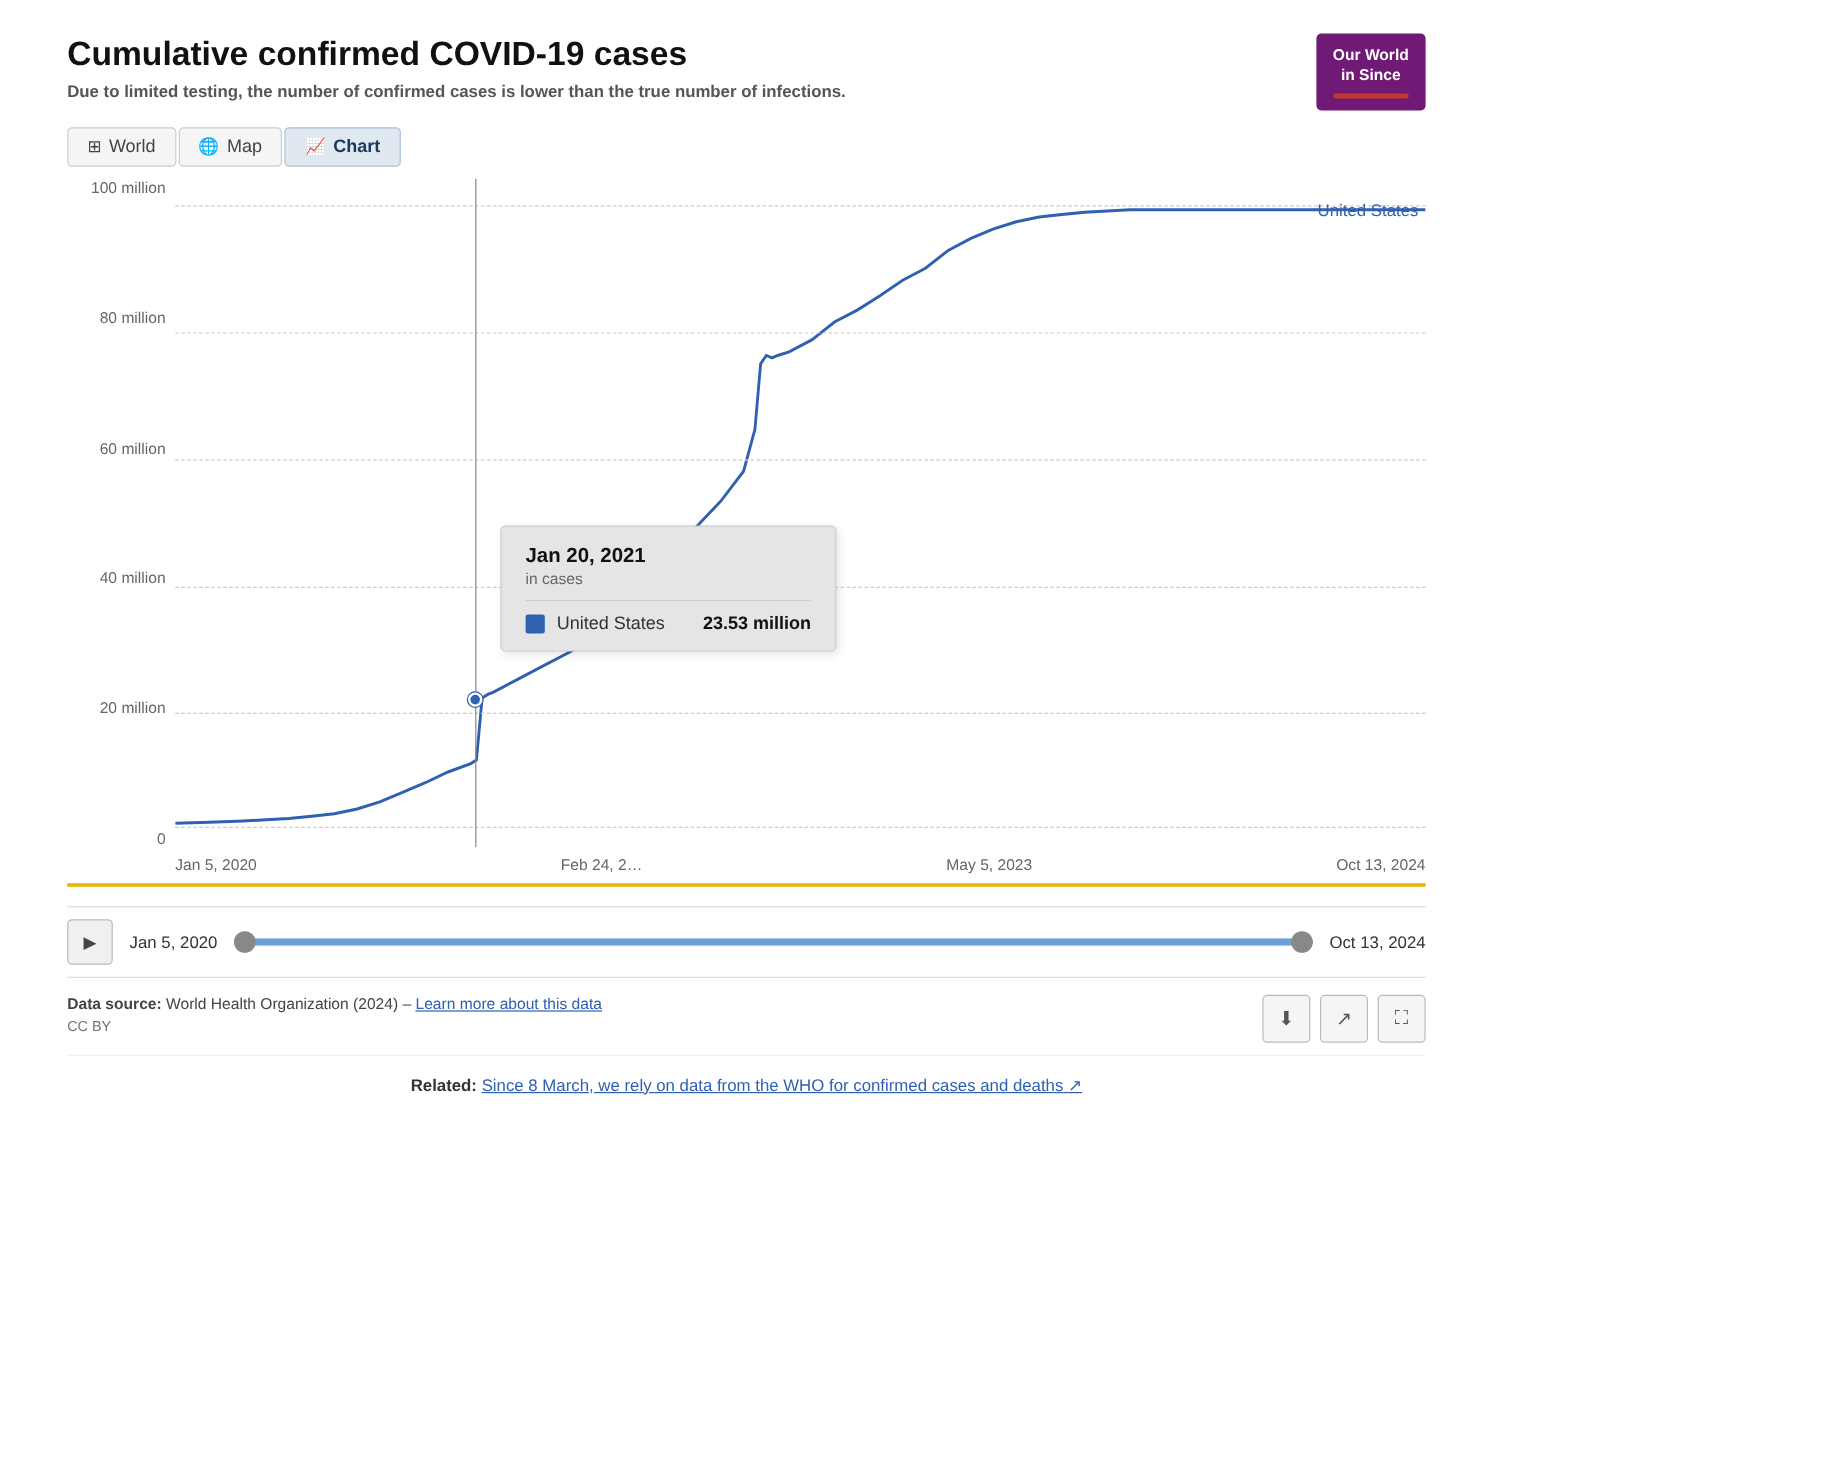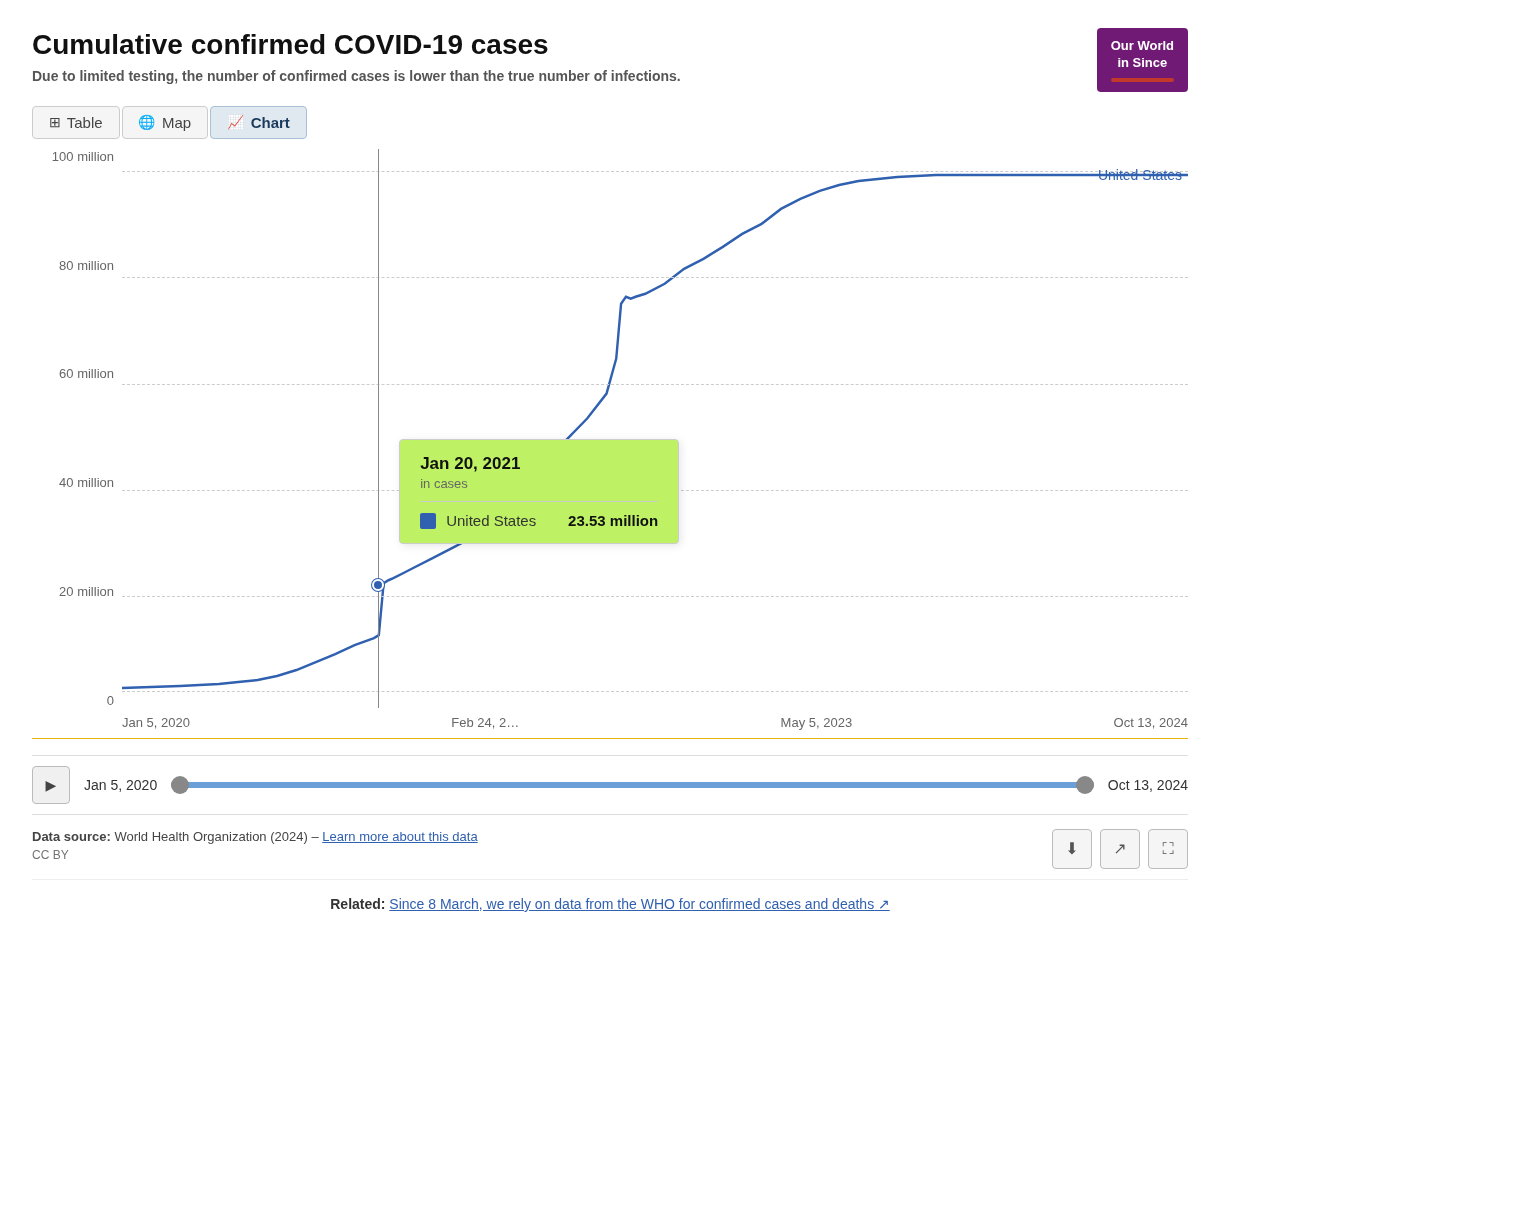--- a/index.html
+++ b/index.html
@@ -6,20 +6,21 @@
     body {
       font-family: 'Arial', sans-serif;
       background: #fff;
       color: #333;
       width: 1220px;
       min-height: 980px;
     }
     .container {
       padding: 28px 32px 20px 32px;
       position: relative;
+      margin-left: 24px;
     }
     .header-row {
       display: flex;
       justify-content: space-between;
       align-items: flex-start;
       margin-bottom: 10px;
     }
     .title-block {}
     .main-title {
       font-size: 28px;
@@ -74,21 +75,21 @@
       font-weight: bold;
     }
     .tab-icon {
       font-size: 14px;
     }
     .chart-area {
       position: relative;
       width: 100%;
       height: 590px;
       margin-top: 10px;
-      border-bottom: 1px solid #eab308;
+      border-bottom: 3px solid #eab308;
     }
     .y-axis {
       position: absolute;
       left: 0;
       top: 0;
       bottom: 30px;
       width: 90px;
       display: flex;
       flex-direction: column;
       justify-content: space-between;
@@ -149,21 +150,21 @@
       height: 12px;
       background: #3060b0;
       border-radius: 50%;
       border: 2px solid #fff;
       box-shadow: 0 0 0 1px #3060b0;
     }
     .tooltip {
       position: absolute;
       left: 26%;
       top: 52%;
-      background: #bef264;
+      background: #e5e5e5;
       border: 1px solid #ccc;
       border-radius: 4px;
       padding: 14px 20px;
       min-width: 280px;
       box-shadow: 2px 2px 8px rgba(0,0,0,0.1);
       z-index: 10;
     }
     .tooltip-date {
       font-size: 17px;
       font-weight: bold;
@@ -330,21 +331,21 @@
     <div class="owid-logo">
       <span>Our World</span><br>
       <span>in Since</span>
       <div class="red-bar"></div>
     </div>
   </div>
 
   <div class="tab-bar">
     <button class="tab-btn">
       <span class="tab-icon">⊞</span>
-      <span>Table</span>
+      <span>World</span>
     </button>
     <button class="tab-btn">
       <span class="tab-icon">🌐</span>
       <span>Map</span>
     </button>
     <button class="tab-btn active">
       <span class="tab-icon">📈</span>
       <span>Chart</span>
     </button>
   </div>

